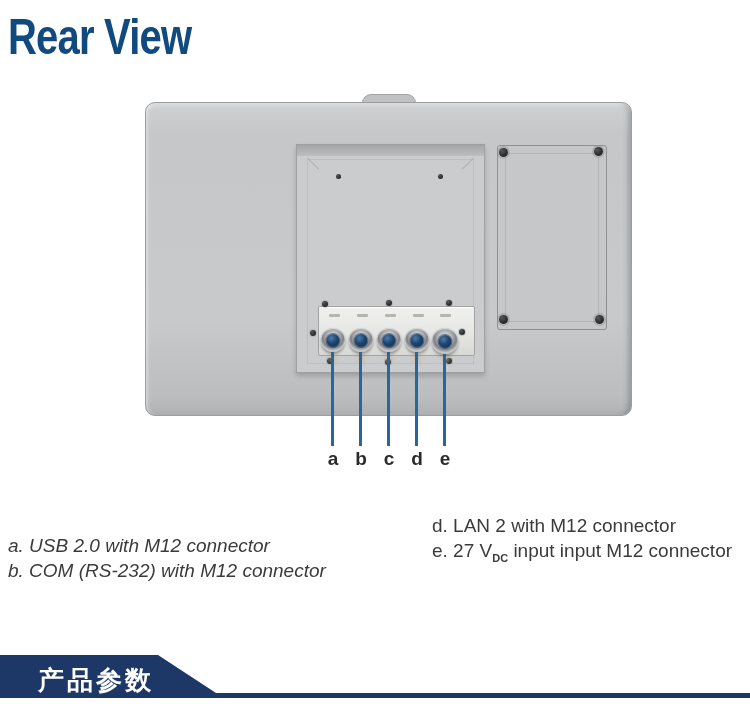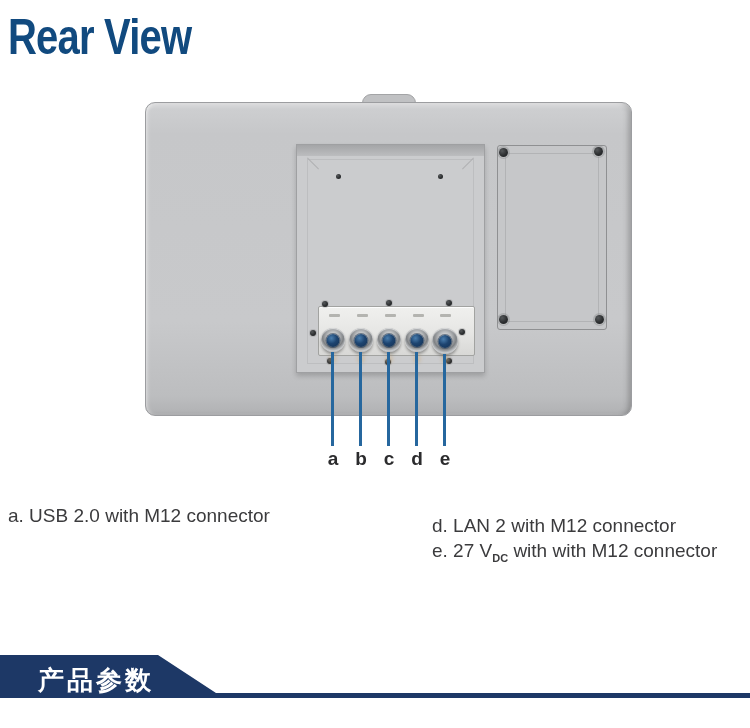--- a/index.html
+++ b/index.html
@@ -55,21 +55,21 @@
   .leader-line{position:absolute;width:3px;background:#26679e;z-index:5;}
   .pin-label{position:absolute;width:22px;text-align:center;font-size:19px;font-weight:bold;
     color:#2b2b2d;z-index:5;}
 
   .right-panel{left:497px;top:145px;width:108px;height:183px;background:#c6c7c9;
     border:1px solid #8f9092;border-radius:3px;z-index:2;}
   .right-panel .inner{left:7px;top:7px;right:7px;bottom:7px;border:1px solid #b2b3b5;border-radius:2px;}
 
   
   .legend-col{font-size:19px;line-height:24.5px;color:#3b3b3d;white-space:nowrap;}
-  .legend-left{left:8px;top:504px;}
+  .legend-left{left:8px;top:534px;font-style:italic;}
   .legend-right{left:432px;top:514px;}
   .legend-col sub{font-size:11px;font-weight:bold;}
 
   
   .banner-svg{left:0;top:655px;z-index:6;}
   .banner-label{left:38px;top:663px;font-size:26px;font-weight:bold;color:#ffffff;
     letter-spacing:3px;z-index:7;}
 </style>
 </head>
 <body>
@@ -156,22 +156,23 @@
     <div class="abs inner"></div>
   </div>
   <div class="screw s9" style="left:499px;top:148px;z-index:3;"></div>
   <div class="screw s9" style="left:594px;top:147px;z-index:3;"></div>
   <div class="screw s9" style="left:499px;top:315px;z-index:3;"></div>
   <div class="screw s9" style="left:595px;top:315px;z-index:3;"></div>
 </div>
 
 <div class="abs legend-col legend-left">
   <div>a. USB 2.0 with M12 connector</div>
+  <div>b. COM (RS-232) with M12 connector</div>
 </div>
 <div class="abs legend-col legend-right">
   <div>d. LAN 2 with M12 connector</div>
-  <div><span>e. 27 V</span><sub>DC</sub><span> with with M12 connector</span></div>
+  <div><span>e. 27 V</span><sub>DC</sub><span> input input M12 connector</span></div>
 </div>
 
 <svg class="abs banner-svg" width="750" height="44" viewBox="0 0 750 44">
   <polygon points="0,0 158,0 216,38 750,38 750,43 0,43" fill="#1d3866"></polygon>
 </svg>
 <div class="abs banner-label">产品参数</div>
 
 </body></html>

